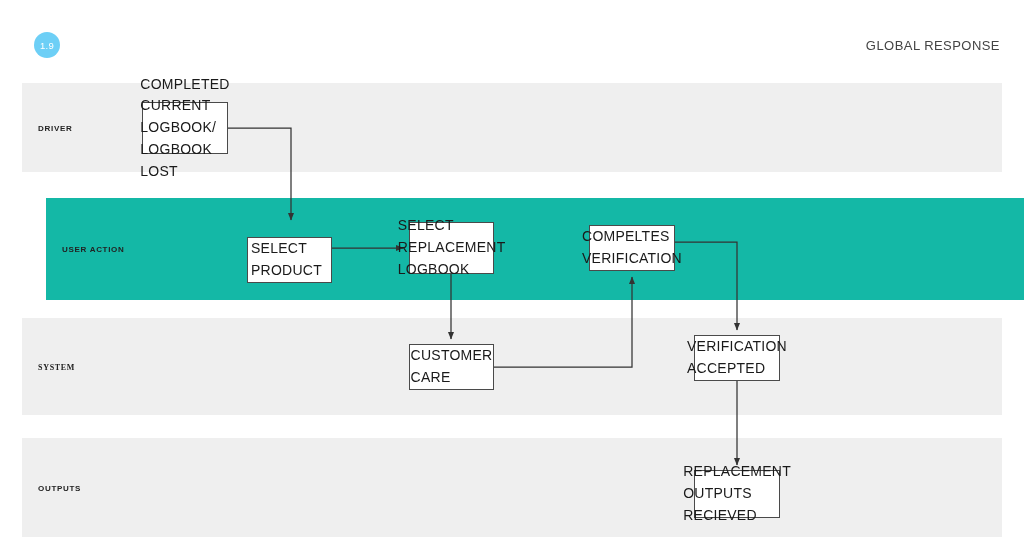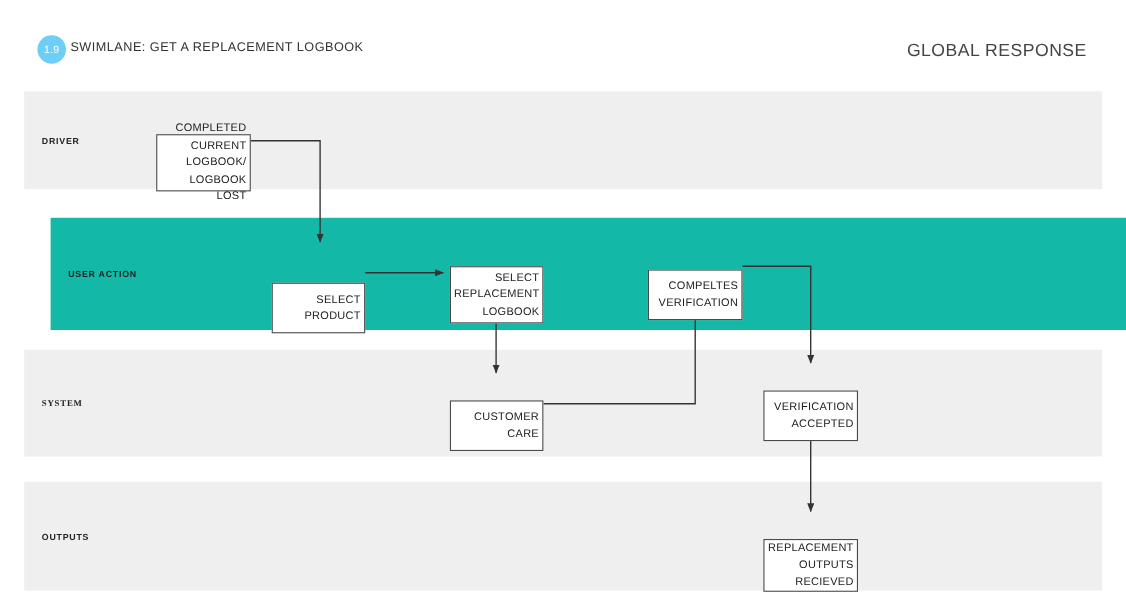--- a/index.html
+++ b/index.html
@@ -40,22 +40,22 @@
   #page-title {
     position: absolute;
     left: 64px; top: 37px;
     font-size: 11.5px;
     color: #333333;
     letter-spacing: 0.45px;
     white-space: nowrap;
   }
   #global-label {
     position: absolute;
-    right: 36px; top: 38px;
-    font-size: 16px;
+    right: 24px; top: 38px;
+    font-size: 13px;
     color: #444444;
     letter-spacing: 0.45px;
     white-space: nowrap;
   }
 
   
   .lane {
     position: absolute;
     left: 22px;
     width: 980px;
@@ -82,35 +82,33 @@
 
   
   .node {
     position: absolute;
     background: #ffffff;
     border: 1px solid #4a4a4a;
     box-sizing: border-box;
     display: flex;
     align-items: center;
     justify-content: center;
-    text-align: right;
-    font-size: 10px;
+    text-align: left;
+    font-size: 14px;
     line-height: 1.55;
     color: #1a1a1a;
     letter-spacing: 0.25px;
-    margin-top: 20px;
   }
   .node span { display: block; padding: 0 3px; }
 </style>
 </head>
 <body>
 
 <div id="header">
   <div id="step-badge">1.9</div>
-  <div id="page-title">SWIMLANE: GET A REPLACEMENT LOGBOOK</div>
   <div id="global-label">GLOBAL RESPONSE</div>
 </div>
 
 <div id="lanes-container">
     <div class="lane" style="top: 83px; height: 89px; background: rgb(239, 239, 239);">
       <div class="lane-label" style="top: 44.5px;">DRIVER</div>
     </div>
     <div class="lane" style="top: 198px; height: 102px; background: #14b8a6; margin-left: 24px;">
       <div class="lane-label" style="top: 51px;">USER ACTION</div>
     </div>

